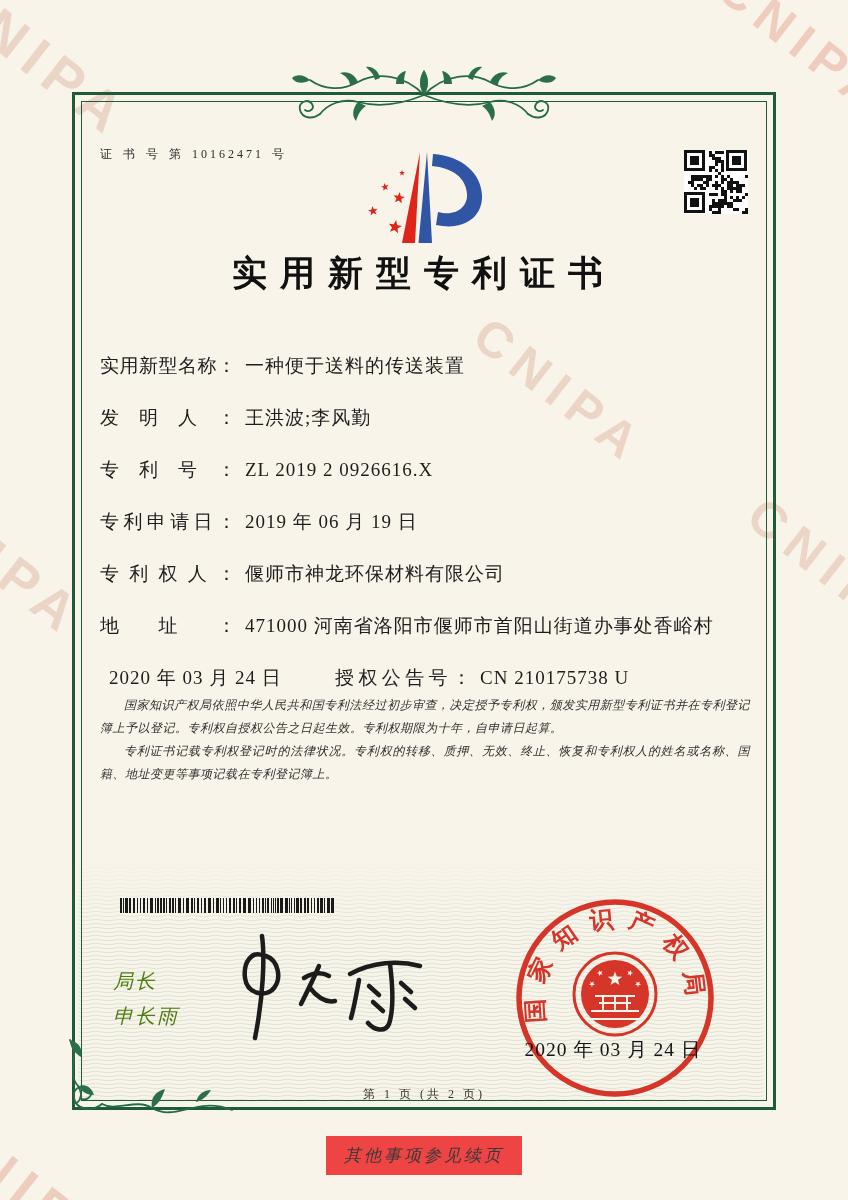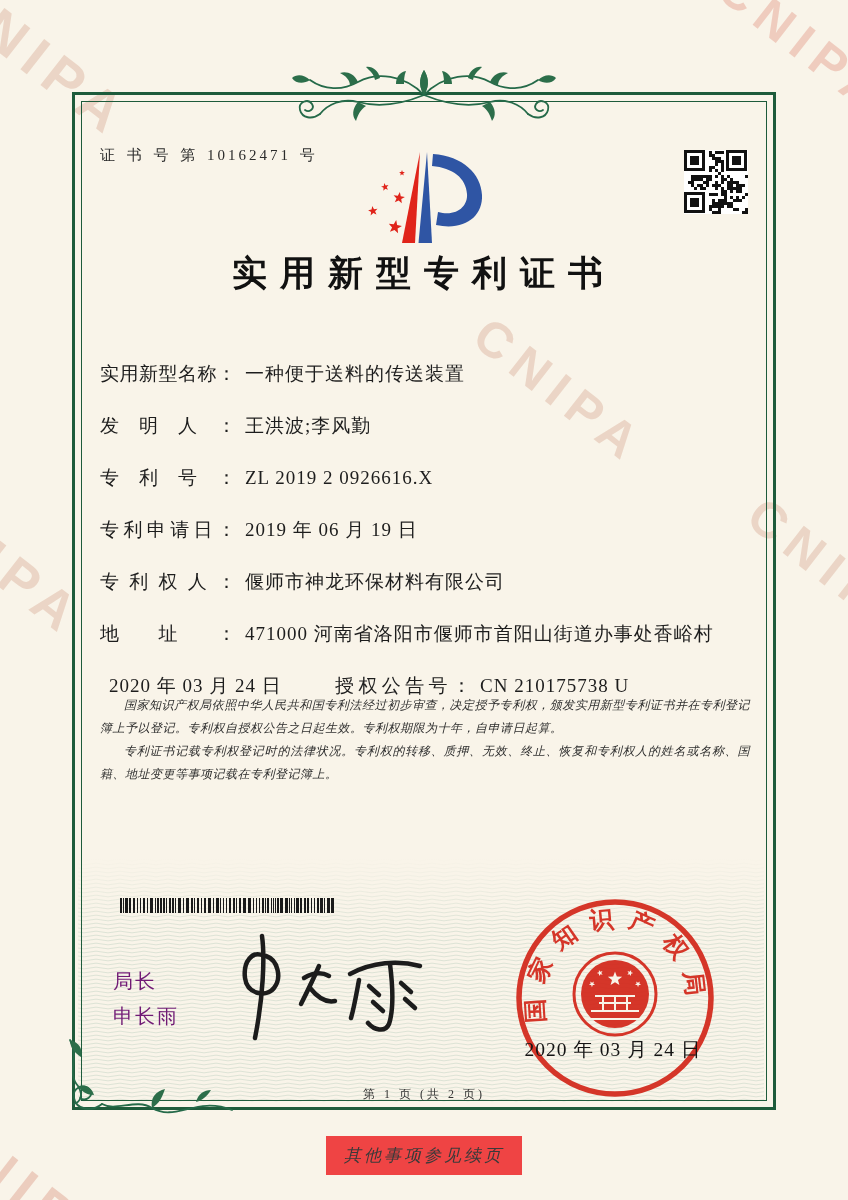--- a/index.html
+++ b/index.html
@@ -17,45 +17,45 @@
   .border-inner{position:absolute;left:81px;top:101px;width:684px;height:998px;
       border:1.5px solid #1e5b3b;}
 
   .ornament{position:absolute;}
 
   
   .waves{position:absolute;left:78px;top:858px;width:686px;height:244px;
       -webkit-mask-image:linear-gradient(to bottom,transparent 0,#000 70px);
       mask-image:linear-gradient(to bottom,transparent 0,#000 70px);}
 
-  .cert-no{position:absolute;left:100px;top:146px;font-size:15px;color:#2b2b2b;
+  .cert-no{position:absolute;left:100px;top:146px;font-size:12px;color:#2b2b2b;
       letter-spacing:3px;word-spacing:2px;}
 
   .logo{position:absolute;left:354px;top:140px;}
   .qr{position:absolute;left:684px;top:150px;}
 
   .title{position:absolute;left:0;top:250px;width:848px;text-align:center;
       font-size:35px;font-weight:600;color:#111;letter-spacing:13px;}
 
-  .fields{position:absolute;left:100px;top:354px;width:660px;font-size:19px;color:#1d1d1d;margin-top:8px;}
+  .fields{position:absolute;left:100px;top:354px;width:660px;font-size:19px;color:#1d1d1d;}
   .frow{display:flex;margin-bottom:28px;line-height:24px;}
   .flabel{display:inline-block;width:136px;text-align:justify;text-align-last:justify;flex:0 0 136px;}
   .fvalue{margin-left:9px;letter-spacing:1px;}
   .grow{display:flex;line-height:24px;}
   .gdate{width:212px;letter-spacing:1px;margin-left:9px;}
   .glabel2{display:inline-block;width:136px;text-align:justify;text-align-last:justify;margin-left:14px;flex:0 0 136px;}
 
   .body-text{position:absolute;left:100px;top:694px;width:650px;font-size:12px;
       line-height:1.93;color:#2f2f2f;font-style:italic;letter-spacing:0.5px;text-align:justify;}
   .body-text p{margin:0;text-indent:2em;}
 
   .barcode{position:absolute;left:120px;top:898px;}
 
   .signer{position:absolute;left:113px;top:964px;font-family:"Liberation Sans","DejaVu Sans",sans-serif;
-      font-size:20px;color:#701a75;line-height:35px;letter-spacing:2px;}
+      font-size:20px;color:#4d7c0f;line-height:35px;letter-spacing:2px;font-style:italic;}
   .signature{position:absolute;left:222px;top:928px;}
 
   .seal{position:absolute;left:508px;top:892px;opacity:.93;}
   .seal-date{position:absolute;left:503px;top:1036px;width:220px;text-align:center;
       font-size:19.5px;color:#141414;letter-spacing:1px;}
 
   .page-no{position:absolute;left:72px;top:1086px;width:704px;text-align:center;
       font-size:12px;color:#333;letter-spacing:3px;}
 
   .cont-note{position:absolute;left:0;top:1136px;width:848px;text-align:center;}

